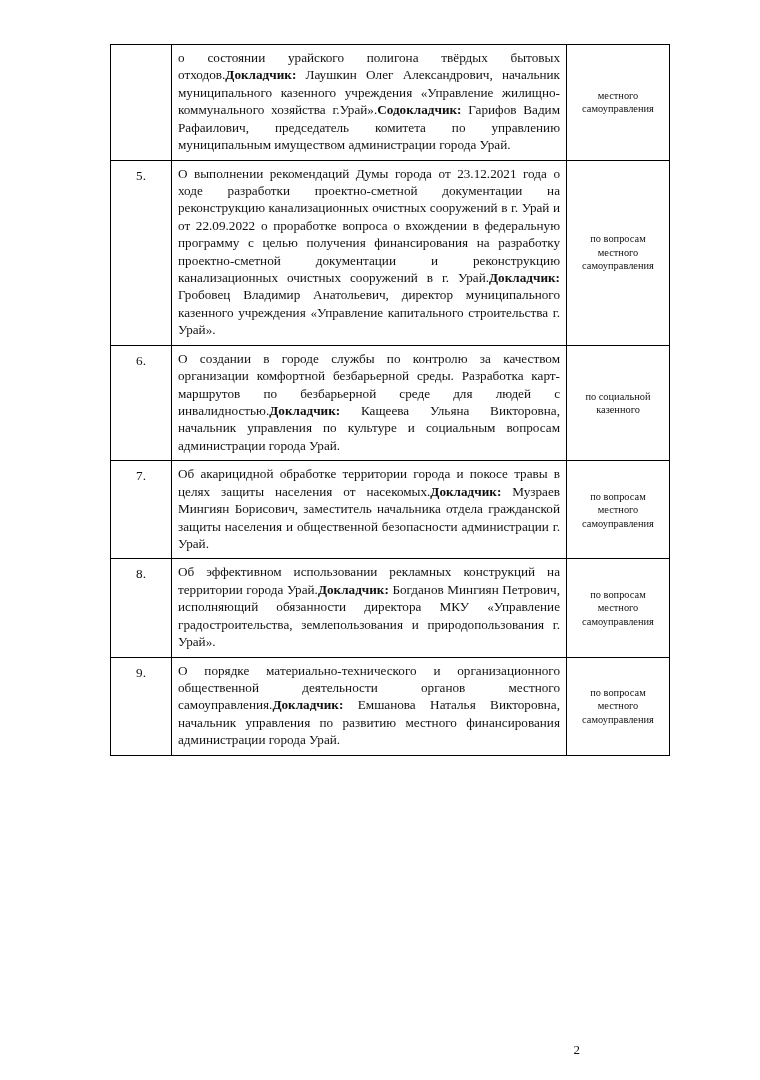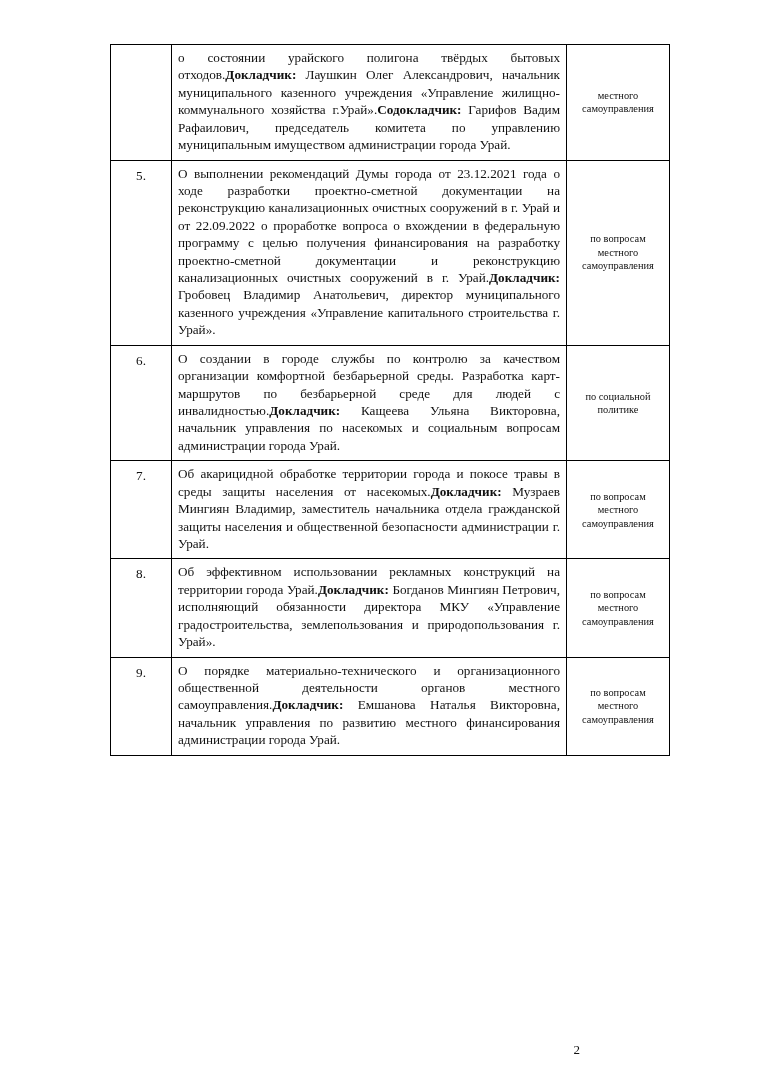--- a/index.html
+++ b/index.html
@@ -93,28 +93,28 @@
         <tr>
           <td class="col-num">5.</td>
           <td class="col-body">
             <p><span>О выполнении рекомендаций Думы города от 23.12.2021 года  о ходе разработки проектно-сметной документации на реконструкцию канализационных очистных сооружений в г. Урай и от 22.09.2022 о проработке вопроса о вхождении в федеральную программу с целью получения финансирования на разработку проектно-сметной документации и реконструкцию канализационных очистных сооружений в г. Урай.</span><span class="speaker-label">Докладчик:</span><span> Гробовец Владимир Анатольевич, директор муниципального казенного учреждения «Управление капитального строительства г. Урай».</span></p>
           </td>
           <td class="col-resp">по вопросам местного самоуправления</td>
         </tr>
         <tr>
           <td class="col-num">6.</td>
           <td class="col-body">
-            <p><span>О создании в городе службы по контролю за качеством организации комфортной безбарьерной среды. Разработка карт- маршрутов по безбарьерной среде для людей с инвалидностью.</span><span class="speaker-label">Докладчик:</span><span> Кащеева Ульяна Викторовна, начальник управления по насекомых и социальным вопросам администрации города Урай.</span></p>
+            <p><span>О создании в городе службы по контролю за качеством организации комфортной безбарьерной среды. Разработка карт- маршрутов по безбарьерной среде для людей с инвалидностью.</span><span class="speaker-label">Докладчик:</span><span> Кащеева Ульяна Викторовна, начальник управления по культуре и социальным вопросам администрации города Урай.</span></p>
           </td>
-          <td class="col-resp">по социальной политике</td>
+          <td class="col-resp">по социальной казенного</td>
         </tr>
         <tr>
           <td class="col-num">7.</td>
           <td class="col-body">
-            <p><span>Об акарицидной обработке территории города и покосе травы в среды защиты населения от насекомых.</span><span class="speaker-label">Докладчик:</span><span> Музраев Мингиян Владимир, заместитель начальника отдела гражданской защиты населения и общественной безопасности администрации г. Урай.</span></p>
+            <p><span>Об акарицидной обработке территории города и покосе травы в целях защиты населения от насекомых.</span><span class="speaker-label">Докладчик:</span><span> Музраев Мингиян Борисович, заместитель начальника отдела гражданской защиты населения и общественной безопасности администрации г. Урай.</span></p>
           </td>
           <td class="col-resp">по вопросам местного самоуправления</td>
         </tr>
         <tr>
           <td class="col-num">8.</td>
           <td class="col-body">
             <p><span>Об эффективном использовании рекламных конструкций на территории города Урай.</span><span class="speaker-label">Докладчик:</span><span> Богданов Мингиян Петрович, исполняющий обязанности директора МКУ «Управление градостроительства, землепользования и природопользования г. Урай».</span></p>
           </td>
           <td class="col-resp">по вопросам местного самоуправления</td>
         </tr>

